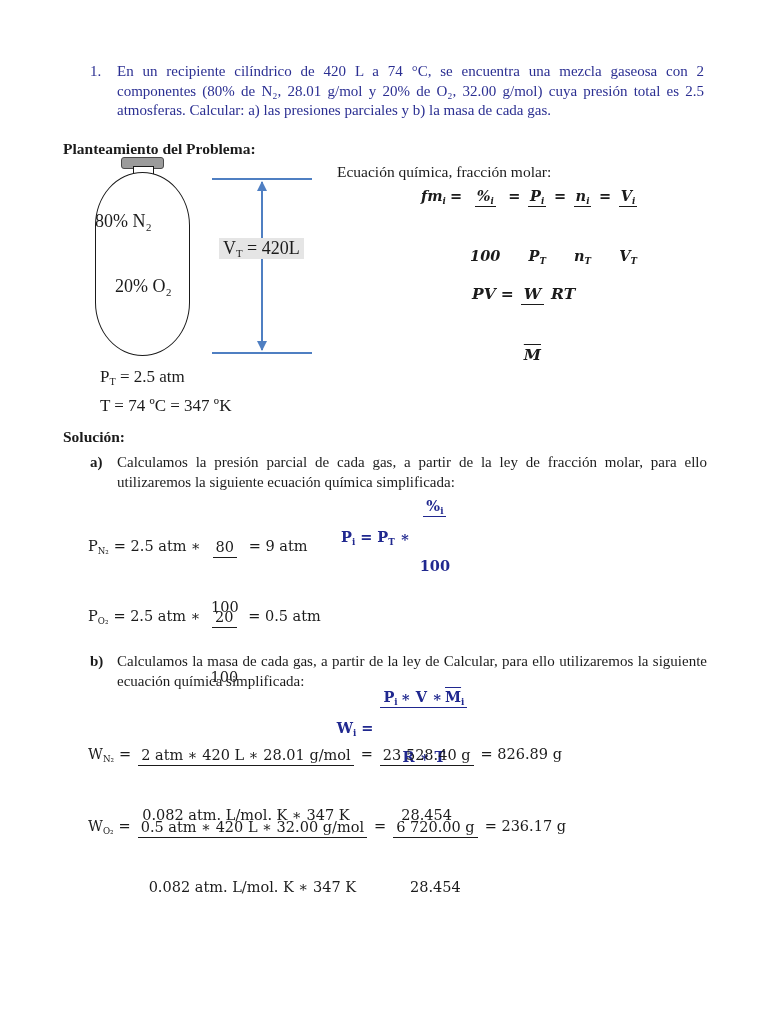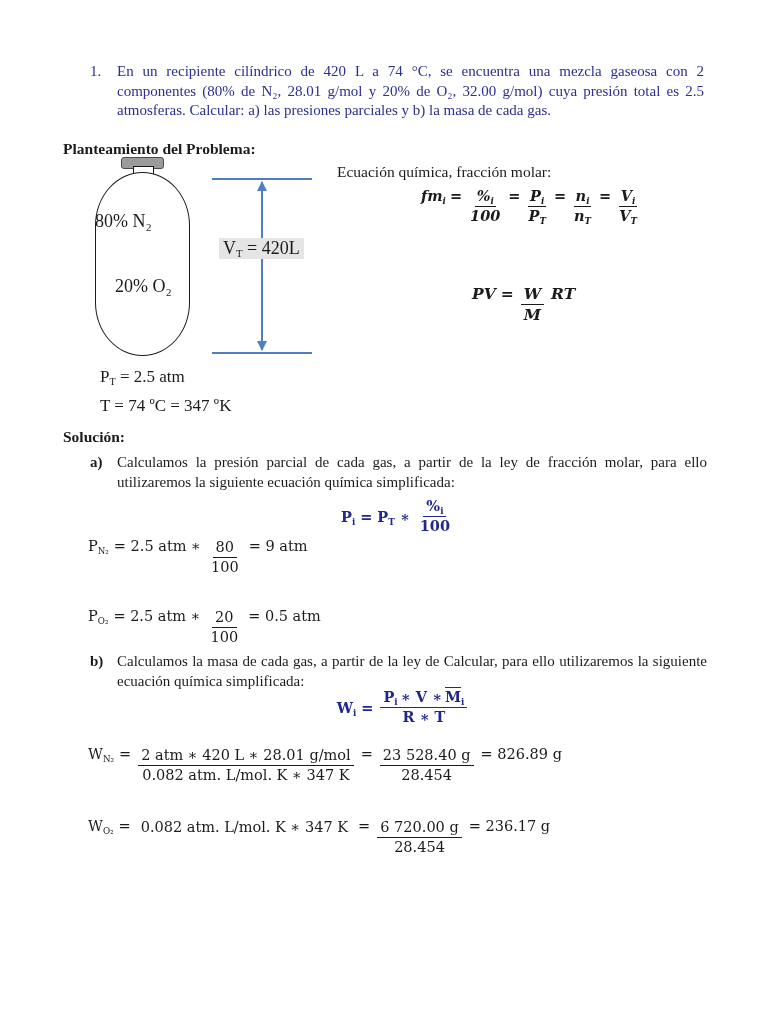--- a/index.html
+++ b/index.html
@@ -49,21 +49,21 @@
   .arrow-up{left:257px;top:181px;border-bottom:10px solid var(--arrow-blue);}
   .arrow-down{left:257px;top:341px;border-top:10px solid var(--arrow-blue);}
   .vt-label{left:219px;top:238px;background:#e5e5e5;padding:0 4px;font-size:18px;z-index:3;}
 
   .pt-line{left:100px;top:367px;font-size:17px;}
   .temp-line{left:100px;top:396px;font-size:17px;}
 
   
   .frac{display:inline-flex;flex-direction:column;align-items:center;vertical-align:middle;margin:0 2px;}
   .fnum{border-bottom:1.4px solid currentColor;padding:0 3px;line-height:1.3;white-space:nowrap;}
-  .fden{padding:0 3px;line-height:1.3;white-space:nowrap;}
+  .fden{padding:0 3px;line-height:1.3;white-space:nowrap;margin-top:40px;}
   .bar{text-decoration:overline;}
   .mx{margin:0 3px;}
   .eq-row{display:flex;align-items:flex-start;gap:5px;white-space:nowrap;}
 
   .fm-eq{left:421px;top:187px;font-family:"DejaVu Serif",serif;font-weight:bold;font-style:italic;
     font-size:14.5px;gap:4px;}
   .fm-eq .fnum,.fm-eq .fden{padding:0 2px;}
   .clap-eq{left:472px;top:284px;font-family:"DejaVu Serif",serif;font-weight:bold;font-style:italic;
     font-size:15.5px;}
 
@@ -226,20 +226,21 @@
       <span class="fnum">23 528.40 g</span>
       <span class="fden">28.454</span>
     </span>
     <span>= 826.89 g</span>
   </div>
 
   <div class="abs eq-row black-eq eq-wo2">
     <span><span>W</span><sub>O₂</sub></span>
     <span>=</span>
     <span class="frac">
+      <span class="fnum">0.5 atm ∗ 420 L ∗ 32.00 g/mol</span>
       <span class="fden">0.082 atm. L/mol. K ∗ 347 K</span>
     </span>
     <span>=</span>
     <span class="frac">
       <span class="fnum">6 720.00 g</span>
       <span class="fden">28.454</span>
     </span>
     <span>= 236.17 g</span>
   </div>
 

